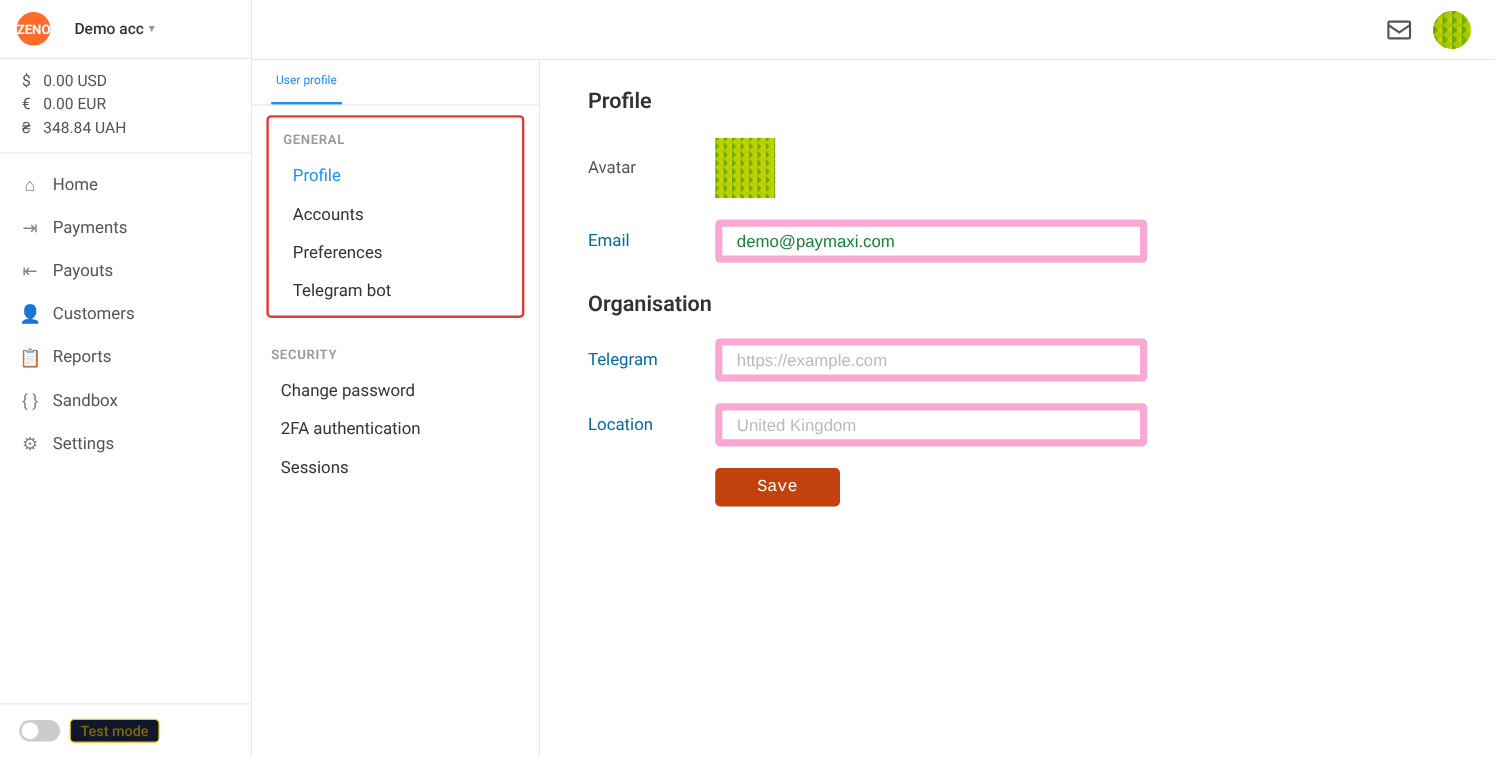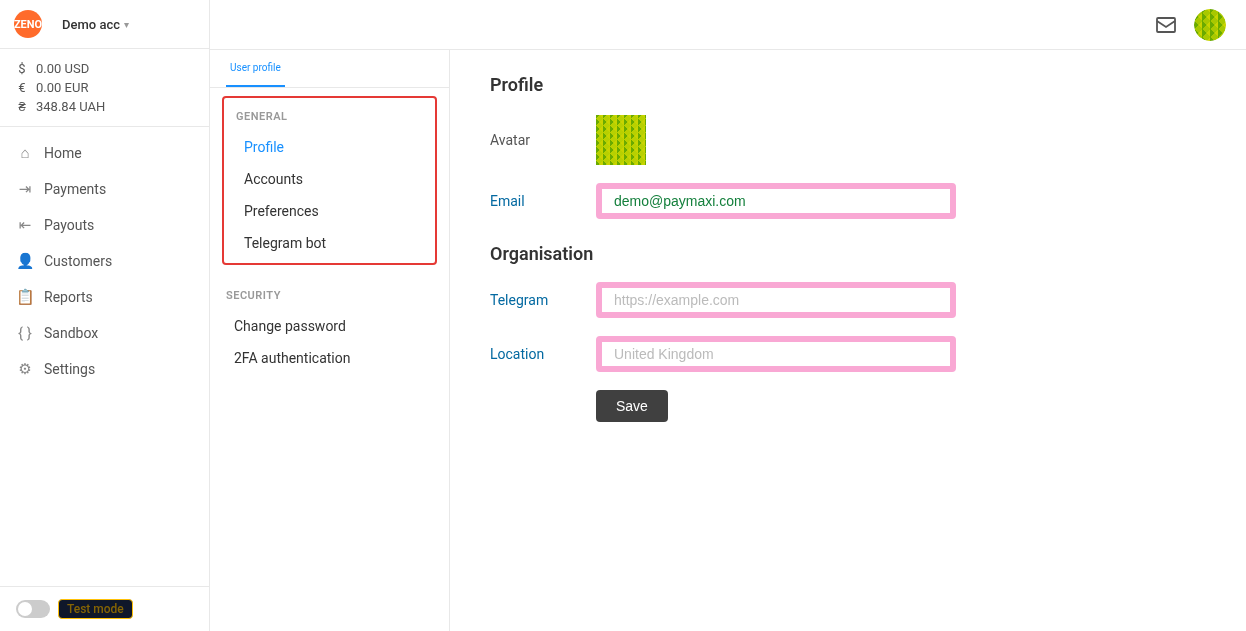--- a/index.html
+++ b/index.html
@@ -58,21 +58,21 @@
     .form-field { display: flex; align-items: center; margin-bottom: 18px; }
     .form-label { width: 90px; text-align: left; color: #0369a1; font-size: 14px; margin-right: 16px; flex-shrink: 0; }
     .form-input { flex: 1; max-width: 360px; height: 36px; border: 6px solid #f9a8d4; border-radius: 4px; padding: 0 12px; font-size: 14px; color: #15803d; outline: none; background: #fff; }
     .form-input.active-border { border-color: #52c41a; box-shadow: 0 0 0 2px rgba(82,196,26,0.2); }
     .form-input::placeholder { color: #bbb; }
 
     .avatar-field { display: flex; align-items: center; margin-bottom: 18px; }
     .avatar-label { width: 90px; text-align: left; color: #555; font-size: 14px; margin-right: 16px; flex-shrink: 0; }
 
     .org-section-title { font-size: 18px; font-weight: 600; color: #333; margin: 24px 0 18px; }
-    .save-btn { background: #404040; color: #fff; border: none; border-radius: 4px; padding: 8px 20px; font-size: 14px; cursor: pointer; margin-left: 106px; }
+    .save-btn { background: #c2410c; color: #fff; border: none; border-radius: 4px; padding: 8px 35px; font-size: 14px; cursor: pointer; margin-left: 106px; font-family: Liberation Mono, monospace; }
 
     
     .qr-avatar { width: 50px; height: 50px; position: relative; overflow: hidden; }
     .qr-inner { width: 50px; height: 50px; background:
       repeating-linear-gradient(0deg, transparent 0px, transparent 6px, #c8d400 6px, #c8d400 7px),
       repeating-linear-gradient(90deg, transparent 0px, transparent 6px, #88aa00 6px, #88aa00 7px);
       background-color: #d4e800;
     }
   </style>
 </head>
@@ -176,20 +176,21 @@
           <div class="sub-nav-item">Accounts</div>
           <div class="sub-nav-item">Preferences</div>
           <div class="sub-nav-item">Telegram bot</div>
         </div>
       </div>
 
       <div class="sub-nav-section">
         <div class="sub-nav-section-title">SECURITY</div>
         <div class="sub-nav-item">Change password</div>
         <div class="sub-nav-item">2FA authentication</div>
+        <div class="sub-nav-item">Sessions</div>
       </div>
     </div>
 
     <div class="form-panel">
       <div class="form-section-title">Profile</div>
 
       <div class="avatar-field">
         <div class="avatar-label">Avatar</div>
         <div class="qr-avatar">
           <div class="qr-inner" style="

